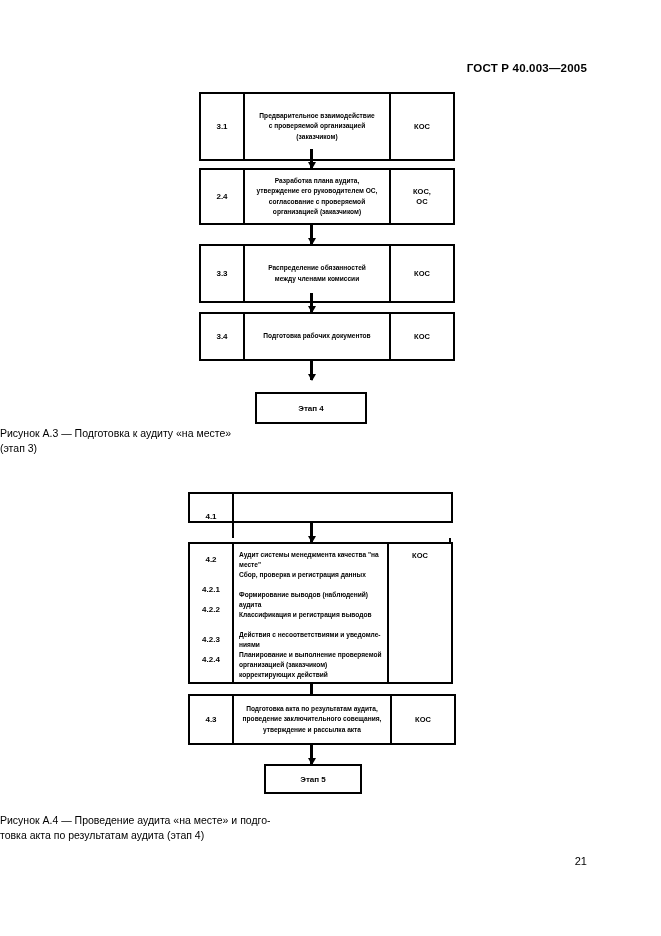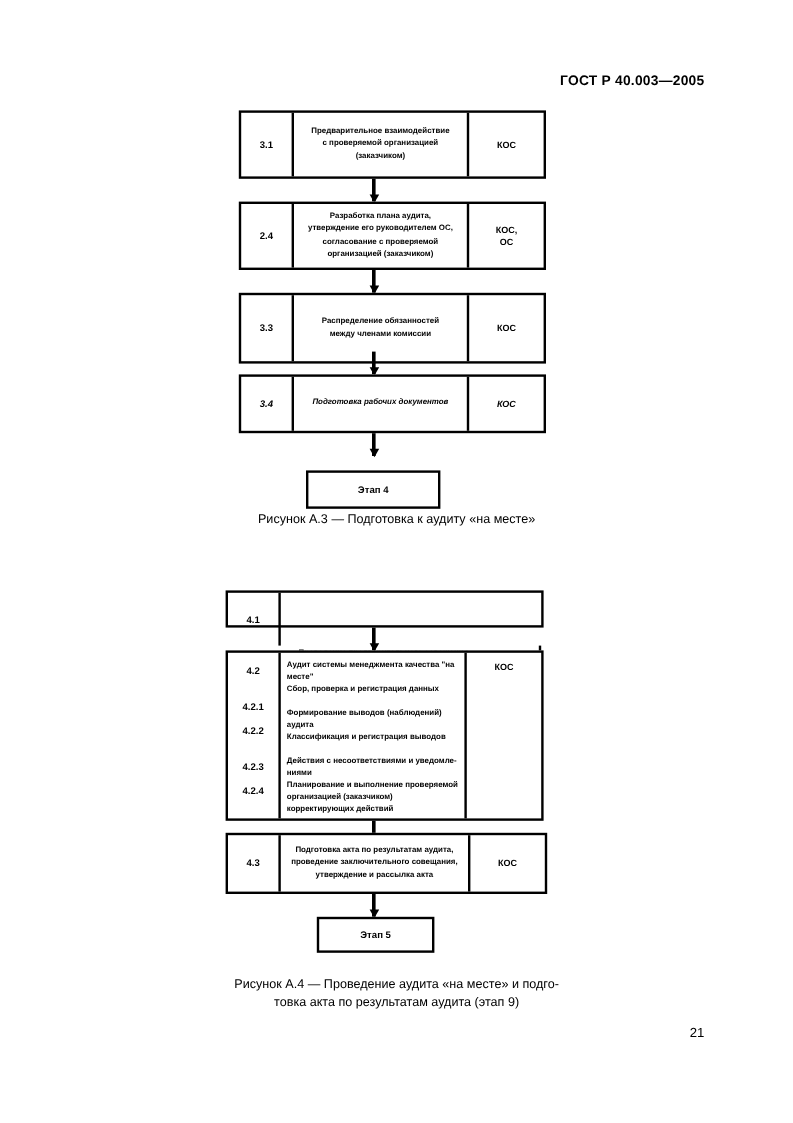--- a/index.html
+++ b/index.html
@@ -161,38 +161,37 @@
     font-size: 8px;
     font-weight: bold;
     background: #fff;
   }
 
   
   .caption {
     position: absolute;
     width: 661px;
     left: 0;
-    text-align: center;
     font-size: 10.5px;
     line-height: 1.45;
   }
   .caption .cap-line {
     display: block;
   }
 </style>
 </head>
 <body>
 
 <div class="page">
 
   <div class="doc-header">ГОСТ Р 40.003—2005</div>
 
   <div class="flow">
 
-    <div class="row" style="left:199px; top:92px; width:256px; height:57px;">
+    <div class="row" style="left:199px; top:92px; width:256px; height:69px;">
       <div class="cell-num">3.1</div>
       <div class="cell-body" style="white-space:pre-line;">Предварительное взаимодействие
 с проверяемой организацией
 (заказчиком)</div>
       <div class="cell-resp">КОС</div>
     </div>
     <div class="arrow" style="left:310px; top:149px; height:19px;"></div>
 
     <div class="row" style="left:199px; top:168px; width:256px; height:57px;">
       <div class="cell-num">2.4</div>
@@ -206,31 +205,32 @@
     <div class="arrow" style="left:310px; top:225px; height:19px;"></div>
 
     <div class="row" style="left:199px; top:244px; width:256px; height:59px;">
       <div class="cell-num">3.3</div>
       <div class="cell-body" style="white-space:pre-line;">Распределение обязанностей
 между членами комиссии</div>
       <div class="cell-resp">КОС</div>
     </div>
     <div class="arrow" style="left:310px; top:293px; height:19px;"></div>
 
-    <div class="row" style="left:199px; top:312px; width:256px; height:49px;font-style:italic;">
+    <div class="row" style="left:199px; top:312px; width:256px; height:49px;">
       <div class="cell-num">3.4</div>
       <div class="cell-body" style="white-space:pre-line;">Подготовка рабочих документов</div>
       <div class="cell-resp">КОС</div>
     </div>
     <div class="arrow" style="left:310px; top:361px; height:19px;"></div>
 
     <div class="stage-box" style="left:255px; top:392px; width:112px; height:32px;">Этап 4</div>
 
     <div class="caption" style="top:426px;">
       <span class="cap-line">Рисунок А.3 — Подготовка к аудиту «на месте»</span>
+      <span class="cap-line">(этап 3)</span>
     </div>
   </div>
 
   <div class="flow">
 
     <div class="row" style="left:188px; top:492px; width:265px; height:31px;flex-direction:column;">
       <div class="cell-num">4.1</div>
       <div class="cell-body">Проведение предварительного совещания</div>
       <div class="cell-resp">КОС</div>
     </div>
@@ -265,19 +265,19 @@
 проведение заключительного совещания,
 утверждение и рассылка акта</div>
       <div class="cell-resp">КОС</div>
     </div>
     <div class="arrow" style="left:310px; top:745px; height:19px;"></div>
 
     <div class="stage-box" style="left:264px; top:764px; width:98px; height:30px;">Этап 5</div>
 
     <div class="caption" style="top:813px;">
       <span class="cap-line">Рисунок А.4 — Проведение аудита «на месте» и подго-</span>
-      <span class="cap-line">товка акта по результатам аудита (этап 9)</span>
+      <span class="cap-line">товка акта по результатам аудита (этап 4)</span>
     </div>
   </div>
 
   <div class="page-number">21</div>
 
 </div>
 
 </body></html>

